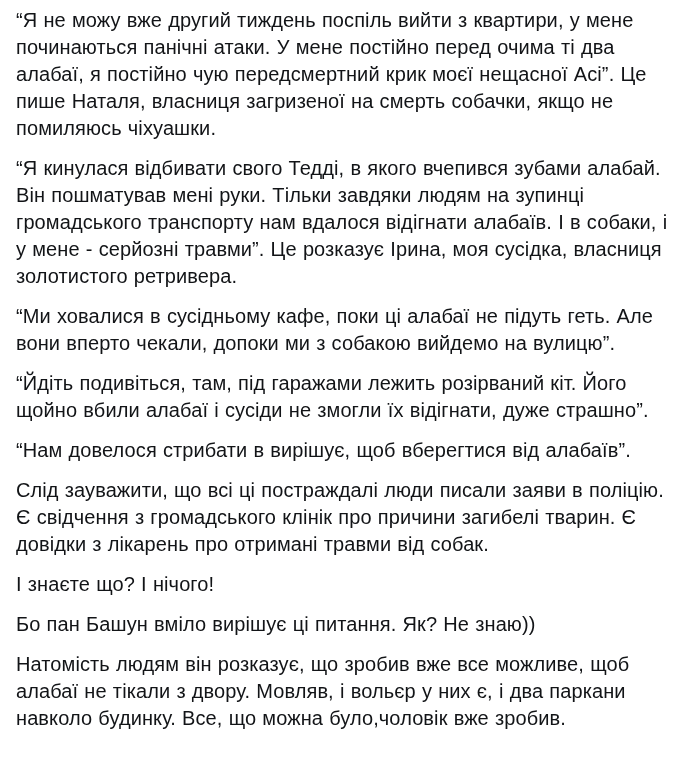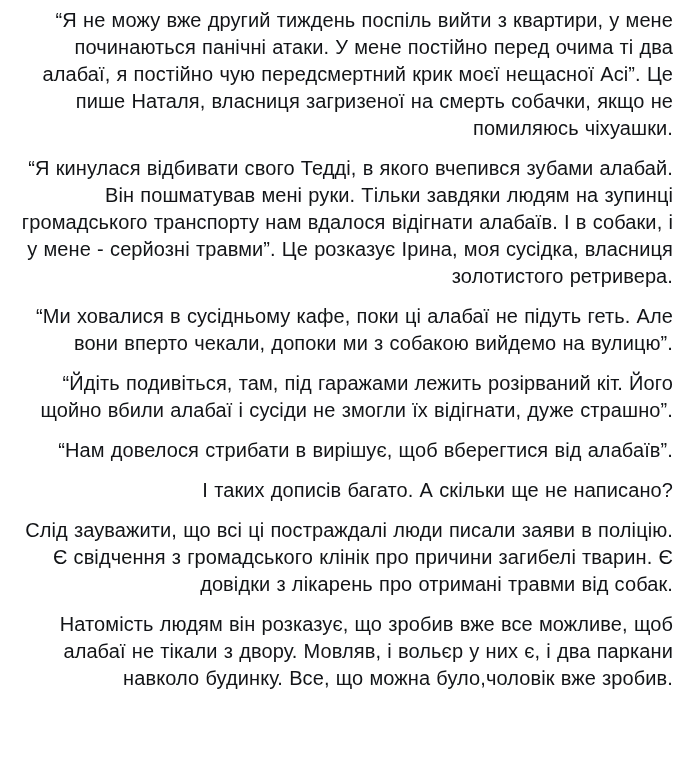--- a/index.html
+++ b/index.html
@@ -19,28 +19,28 @@
     padding: 7px 10px 0 14px;
     color: #121417;
   }
   .post-text p {
     margin: 0 0 13px 2px;
     font-size: 20px;
     line-height: 27px;
     font-weight: 400;
     letter-spacing: 0.1px;
     word-spacing: 0.5px;
-    text-align: right;
   }
 </style>
 </head>
 <body>
 
 <div class="post-text">
   <p>“Я не можу вже другий тиждень поспіль вийти з квартири, у мене починаються панічні атаки. У мене постійно перед очима ті два алабаї, я постійно чую передсмертний крик моєї нещасної Асі”. Це пише Наталя, власниця загризеної на смерть собачки, якщо не помиляюсь чіхуашки.</p>
   <p>“Я кинулася відбивати свого Тедді, в якого вчепився зубами алабай. Він пошматував мені руки. Тільки завдяки людям на зупинці громадського транспорту нам вдалося відігнати алабаїв. І в собаки, і у мене - серйозні травми”. Це розказує Ірина, моя сусідка, власниця золотистого ретривера.</p>
   <p>“Ми ховалися в сусідньому кафе, поки ці алабаї не підуть геть. Але вони вперто чекали, допоки ми з собакою вийдемо на вулицю”.</p>
   <p>“Йдіть подивіться, там, під гаражами лежить розірваний кіт. Його щойно вбили алабаї і сусіди не змогли їх відігнати, дуже страшно”.</p>
   <p>“Нам довелося стрибати в вирішує, щоб вберегтися від алабаїв”.</p>
-  <p>І таких дописів багато. А скільки ще не написано?</p>
   <p>Слід зауважити, що всі ці постраждалі люди писали заяви в поліцію. Є свідчення з громадського клінік про причини загибелі тварин. Є довідки з лікарень про отримані травми від собак.</p>
+  <p>І знаєте що? І нічого!</p>
+  <p>Бо пан Башун вміло вирішує ці питання. Як? Не знаю))</p>
   <p>Натомість людям він розказує, що зробив вже все можливе, щоб алабаї не тікали з двору. Мовляв, і вольєр у них є, і два паркани навколо будинку. Все, що можна було,чоловік вже зробив.</p>
 </div>
 
 </body></html>

